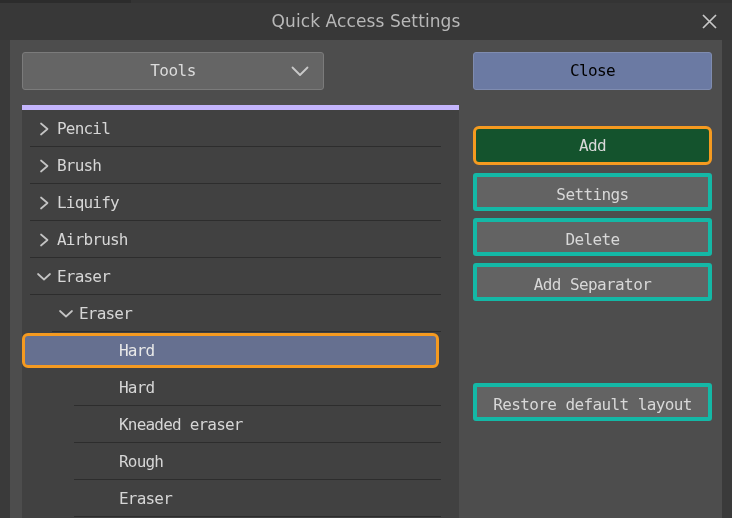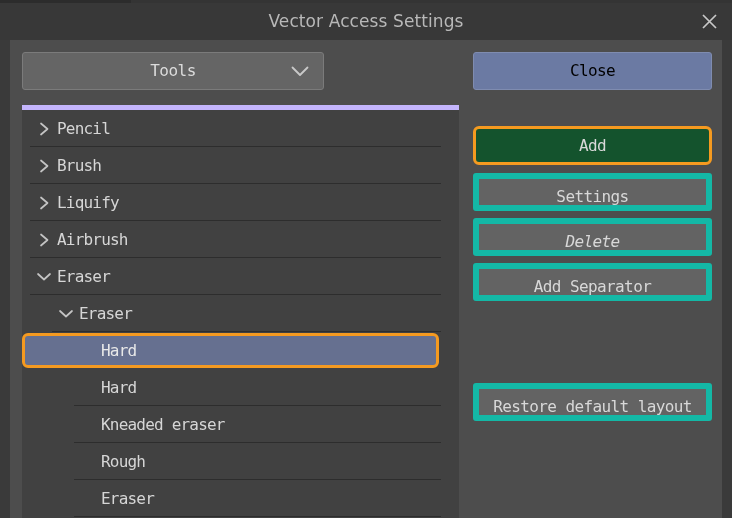--- a/index.html
+++ b/index.html
@@ -169,21 +169,21 @@
   .row-label {
     color: #d6d6d6;
     font-size: 16px;
     font-family: "DejaVu Sans Mono", monospace;
     letter-spacing: -0.8px;
     white-space: nowrap;
     margin-left: 5px;
   }
   .row.depth0 .row-inner { padding-left: 14px; }
   .row.depth1 .row-inner { padding-left: 36px; }
-  .row.depth2 .row-inner { padding-left: 58px; }
+  .row.depth2 .row-inner { padding-left: 30px; margin-left: 46px; }
   .row.depth2 .row-label { margin-left: 21px; }
 
   
   .row.selected .selection {
     position: absolute;
     left: 0px; top: 1px;
     width: 417px; height: 35px;
     background: #667090;
     border: 3px solid #f59a20;
     border-radius: 6px;
@@ -192,21 +192,21 @@
   .row.selected .row-inner { z-index: 2; }
   .row.selected .row-label { color: #e8e8e8; }
 
   
   .btn {
     position: absolute;
     left: 473px;
     width: 239px;
     height: 38px;
     background: #636363;
-    border: 6px solid #14b8a6;
+    border: 4px solid #14b8a6;
     border-radius: 3px;
     box-sizing: border-box;
     color: #d8d8d8;
     font-size: 16px;
     font-family: "DejaVu Sans Mono", monospace;
     letter-spacing: -0.6px;
     line-height: 36px;
     text-align: center;
     white-space: nowrap;
     cursor: pointer;
@@ -220,34 +220,34 @@
   }
   .btn.add-btn {
     top: 126px;
     height: 39px;
     background: #14532d;
     border: 3px solid #f59a20;
     border-radius: 6px;
     line-height: 33px;
   }
   .btn.settings-btn { top: 173px; }
-  .btn.delete-btn   { top: 218px; font-style: italic; }
+  .btn.delete-btn   { top: 218px; }
   .btn.addsep-btn   { top: 263px; }
   .btn.restore-btn  { top: 383px; }
 </style>
 </head>
 <body>
 
 <div id="app">
 
   <div class="top-strip-left"></div>
   <div class="top-strip-right"></div>
 
   <div class="titlebar">
-    <div class="title-text">Vector Access Settings</div>
+    <div class="title-text">Quick Access Settings</div>
     <div class="close-x">
       <span>
         <svg width="17" height="17" viewBox="0 0 17 17">
           <path d="M2 2 L15 15 M15 2 L2 15" stroke="#c8c8c8" stroke-width="1.7" fill="none"></path>
         </svg>
       </span>
     </div>
   </div>
 
   <div class="left-dark-edge"></div>

